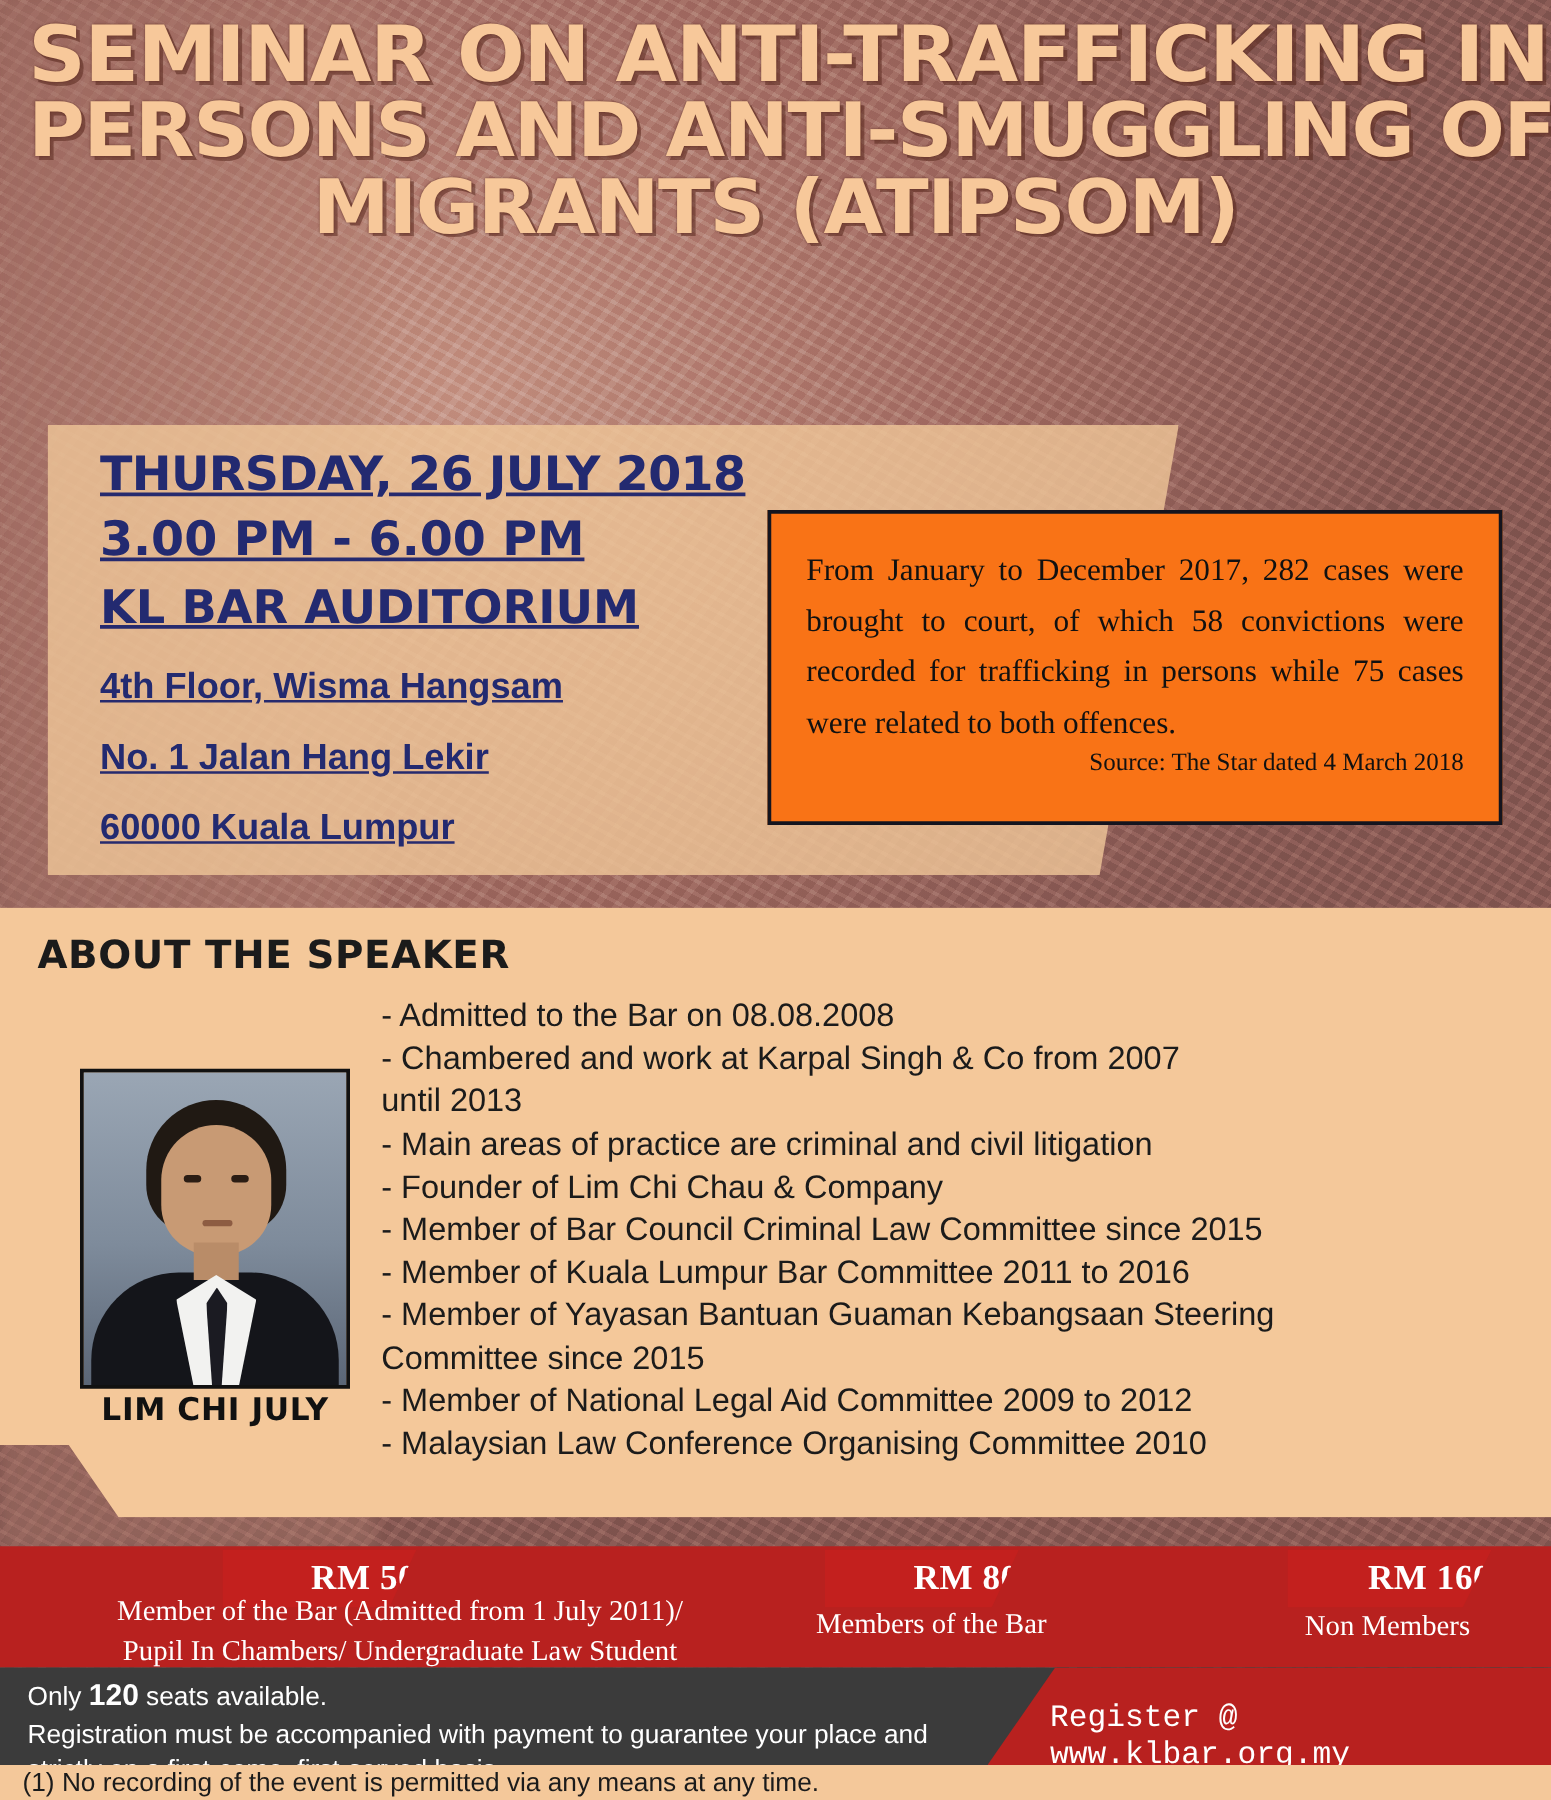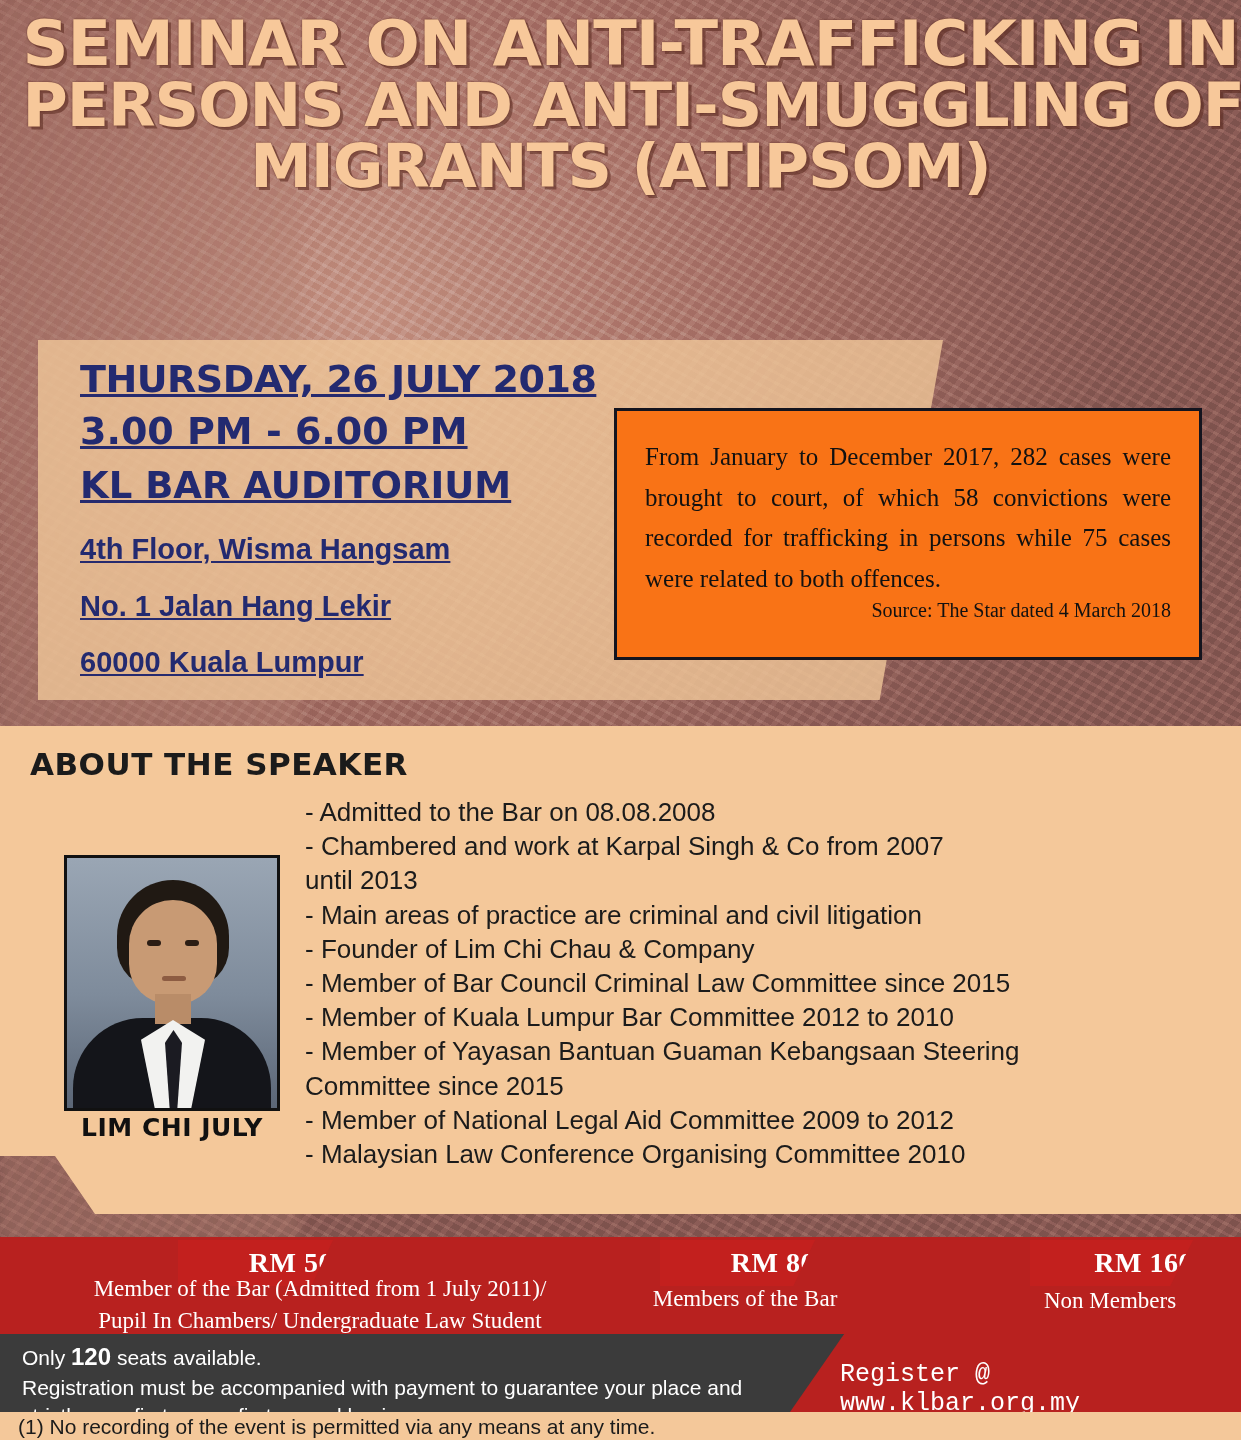--- a/index.html
+++ b/index.html
@@ -350,21 +350,21 @@
   </div>
   <div class="speaker-name">LIM CHI JULY</div>
 
   <ul class="bio-list">
     <li>- Admitted to the Bar on 08.08.2008</li>
     <li>- Chambered and work at Karpal Singh &amp; Co from 2007
    until 2013</li>
     <li>- Main areas of practice are criminal and civil litigation</li>
     <li>- Founder of Lim Chi Chau &amp; Company</li>
     <li>- Member of Bar Council Criminal Law Committee since 2015</li>
-    <li>- Member of Kuala Lumpur Bar Committee 2012 to 2010</li>
+    <li>- Member of Kuala Lumpur Bar Committee 2011 to 2016</li>
     <li>- Member of Yayasan Bantuan Guaman Kebangsaan Steering
    Committee since 2015</li>
     <li>- Member of National Legal Aid Committee 2009 to 2012</li>
     <li>- Malaysian Law Conference Organising Committee 2010</li>
   </ul>
 
   <div class="fees-band"></div>
   <div class="ribbon r1">RM 50</div>
   <div class="ribbon r2">RM 80</div>
   <div class="ribbon r3">RM 160</div>

